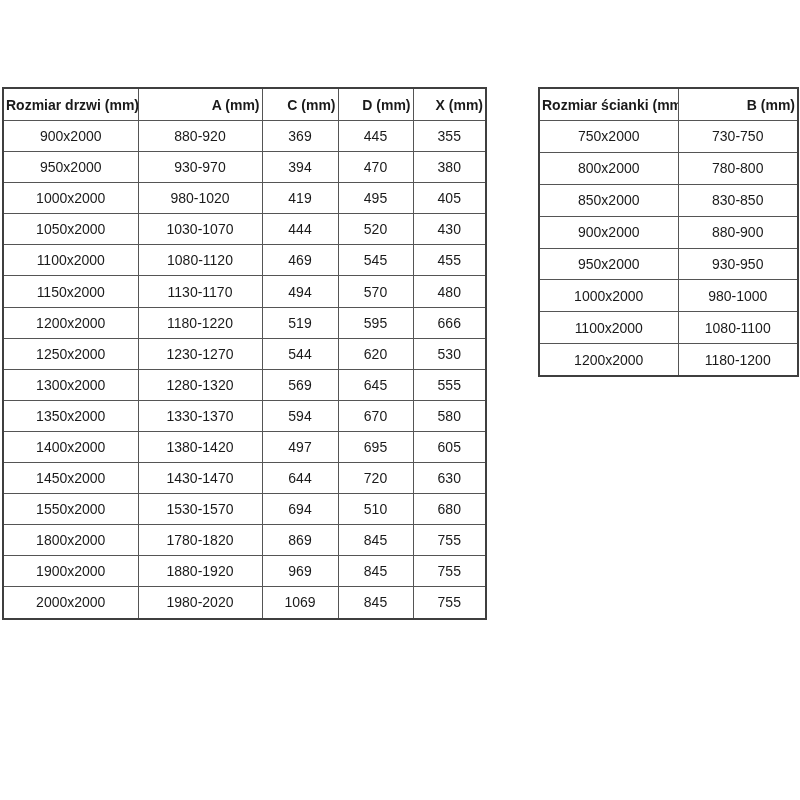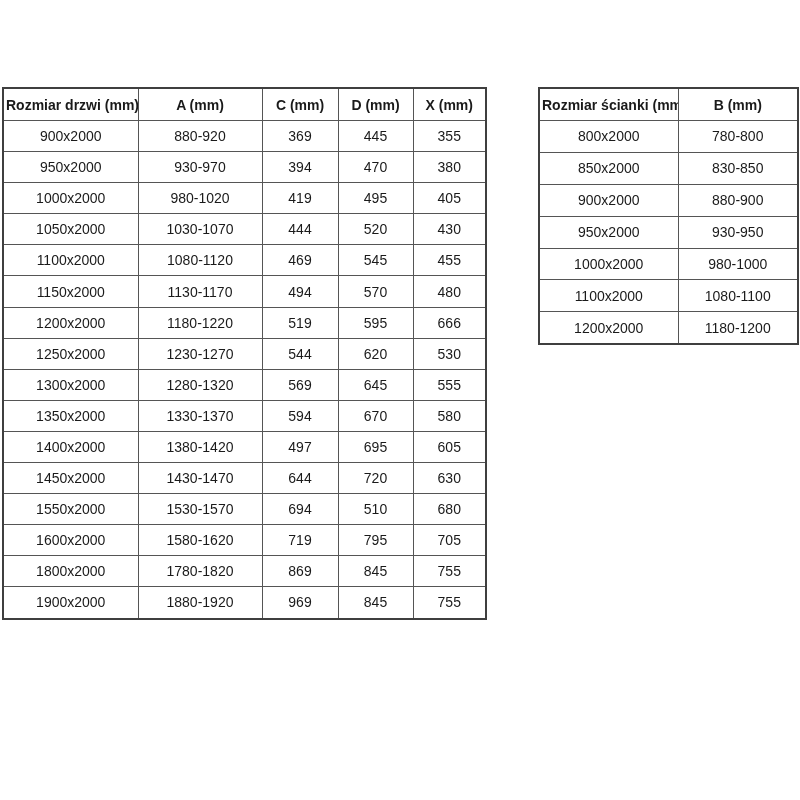--- a/index.html
+++ b/index.html
@@ -28,20 +28,21 @@
     vertical-align: middle;
     padding: 0 2px;
     font-size: 14px;
     line-height: 1;
     white-space: nowrap;
     overflow: hidden;
   }
   table.spec th {
     font-weight: bold;
     height: 31px;
+    text-align: right;
   }
   table.spec td {
     font-weight: normal;
   }
   #doors-table {
     left: 2px;
     top: 87px;
     width: 483px;
   }
   #doors-table td { height: 30.1px; }
@@ -160,56 +161,60 @@
           <td>630</td>
         </tr>
         <tr>
           <td>1550x2000</td>
           <td>1530-1570</td>
           <td>694</td>
           <td>510</td>
           <td>680</td>
         </tr>
         <tr>
-          <td>1600x2000</td>
-          <td>1580-1620</td>
-          <td>719</td>
-          <td>795</td>
-          <td>705</td>
-        </tr>
-        <tr>
           <td>1800x2000</td>
           <td>1780-1820</td>
           <td>869</td>
           <td>845</td>
           <td>755</td>
         </tr>
         <tr>
           <td>1900x2000</td>
           <td>1880-1920</td>
           <td>969</td>
+          <td>845</td>
+          <td>755</td>
+        </tr>
+        <tr>
+          <td>2000x2000</td>
+          <td>1980-2020</td>
+          <td>1069</td>
           <td>845</td>
           <td>755</td>
         </tr>
       </tbody>
   </table>
 
   <table class="spec" id="walls-table">
     <colgroup>
       <col style="width:139px">
       <col style="width:120px">
     </colgroup>
     <thead>
         <tr>
           <th>Rozmiar ścianki (mm)</th>
           <th>B (mm)</th>
         </tr>
       </thead>
     <tbody>
         <tr>
+          <td>750x2000</td>
+          <td>730-750</td>
+        </tr>
+        <tr>
           <td>800x2000</td>
           <td>780-800</td>
         </tr>
         <tr>
           <td>850x2000</td>
           <td>830-850</td>
         </tr>
         <tr>
           <td>900x2000</td>
           <td>880-900</td>

